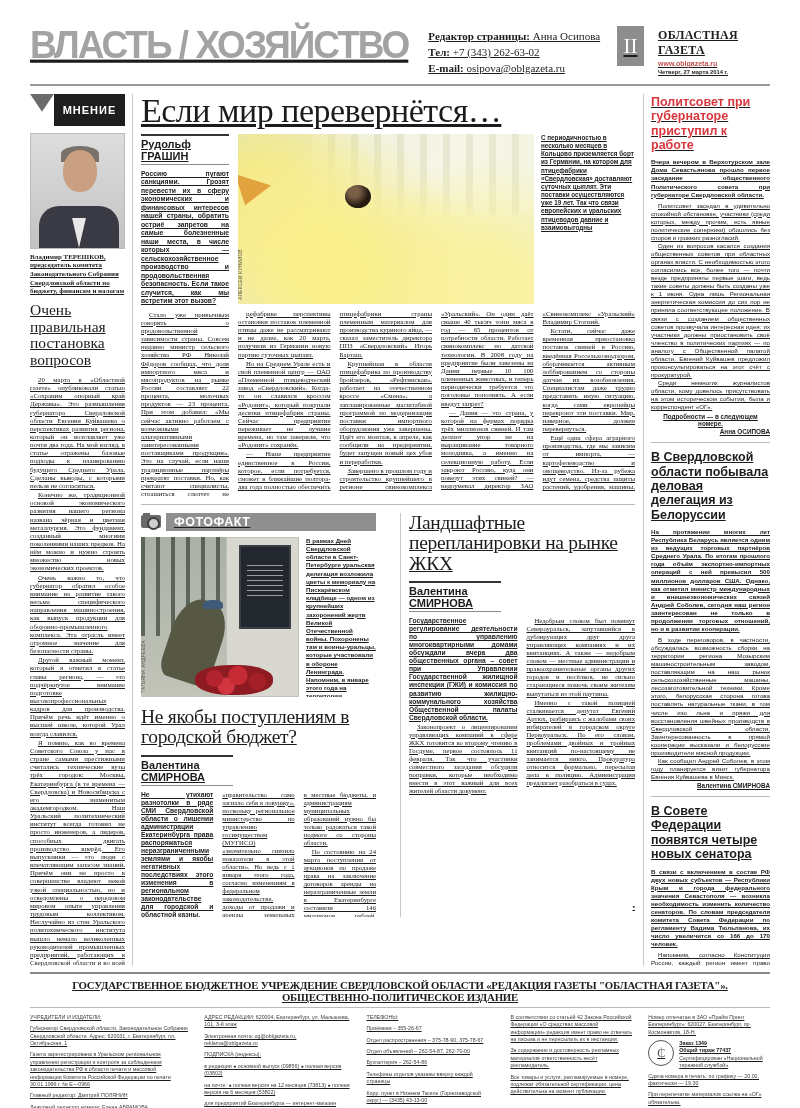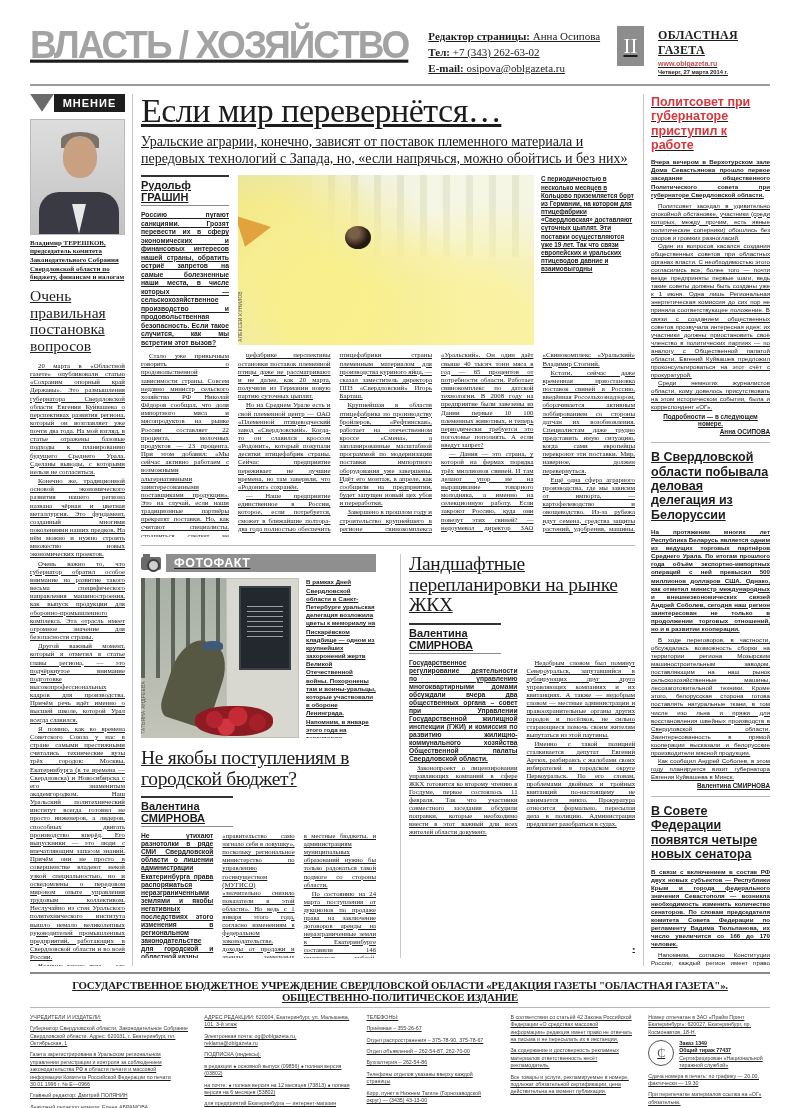--- a/index.html
+++ b/index.html
@@ -21,21 +21,21 @@
   .masthead .mh-date{font-family:"Liberation Sans",sans-serif;font-weight:bold;font-size:5.8px;color:#222;margin-top:2px;}
   .header-rule{border:0;border-top:2px solid #9a9a9a;margin:7px 0 8px;}
 
   
   .content{display:grid;grid-template-columns:102px 1fr 126px;height:872px;overflow:hidden;}
   .left-col{padding-right:7px;overflow:hidden;}
   .center-col{border-left:1px solid #c9c9c9;border-right:1px solid #c9c9c9;padding:0 8px;overflow:hidden;}
   .right-col{padding-left:7px;overflow:hidden;}
 
   
-  .mnenie{display:flex;height:18px;margin-bottom:7px;}
+  .mnenie{display:flex;height:32px;margin-bottom:7px;}
   .mnenie .flag{width:24px;height:18px;background:#6b6b6b;clip-path:polygon(0 0,100% 0,50% 100%);}
   .mnenie .box{flex:1;background:#1e1e1e;color:#fff;font-family:"Liberation Sans",sans-serif;
         font-weight:bold;font-size:11px;display:flex;align-items:center;justify-content:center;letter-spacing:1px;}
   .portrait{height:116px;background:linear-gradient(#dddddd,#c2c2c2);position:relative;border:1px solid #bbb;overflow:hidden;}
   .portrait .head{position:absolute;top:16px;left:32px;width:34px;height:42px;border-radius:48% 48% 46% 46%;background:#c9a081;}
   .portrait .hair{position:absolute;top:12px;left:30px;width:38px;height:16px;border-radius:50% 50% 0 0;background:#7a7268;}
   .portrait .suit{position:absolute;bottom:0;left:8px;width:80px;height:42px;border-radius:20px 20px 0 0;background:#3a3a44;}
   .portrait .shirt{position:absolute;bottom:0;left:41px;width:14px;height:30px;background:#e8e8e8;clip-path:polygon(0 0,100% 0,50% 100%);}
   .op-caption{font-weight:bold;font-size:6.9px;line-height:1.25;margin:4px 0 6px;}
   .op-title{font-size:15.5px;line-height:1.08;font-weight:normal;margin:4px 0 7px;}
@@ -172,21 +172,20 @@
           <p>Другой важный момент, который я отметил в статье главы региона, — это подчёркнутое внимание подготовке высокопрофессиональных кадров для производства. Причём речь идёт именно о высшей школе, которой Урал всегда славился.</p>
           <p>Я помню, как во времена Советского Союза у нас в стране самыми престижными считались технические вузы трёх городов: Москвы, Екатеринбурга (в те времена — Свердловска) и Новосибирска с его знаменитым академгородком. Наш Уральский политехнический институт всегда готовил не просто инженеров, а лидеров, способных двигать производство вперёд. Его выпускники — это люди с впечатляющим запасом знаний. Причём они не просто в совершенстве владеют некой узкой специальностью, но и осведомлены о передовом мировом опыте управления трудовым коллективом. Неслучайно из стен Уральского политехнического института вышло немало великолепных руководителей промышленных предприятий, работающих в Свердловской области и во всей России.</p>
           <p>Наличие такого вуза — это важнейшая отличительная черта Свердловской области. Нам необходимо, несмотря ни на что, сохранить сложившуюся систему подготовки инженерных кадров. Это имеет особое значение именно сейчас, когда на производстве очень нуждаются в молодых специалистах с таким образованием.</p>
         </div>
 
     </aside>
 
     <main class="center-col">
       <article>
         <h1 class="ma-title">Если мир перевернётся…</h1>
-        <p class="ma-sub">Уральские аграрии, конечно, зависят от поставок племенного материала и передовых технологий с Запада, но, «если напрячься, можно обойтись и без них»</p>
         <div class="ma-body">
           <div class="ma-col1">
             <div class="byline">Рудольф ГРАШИН</div>
             <div class="lede">Россию пугают санкциями. Грозят перевести их в сферу экономических и финансовых интересов нашей страны, обратить остриё запретов на самые болезненные наши места, в числе которых — сельскохозяйственное производство и продовольственная безопасность. Если такое случится, как мы встретим этот вызов?</div>
             <div>
                 <p>Стало уже привычным говорить о продовольственной зависимости страны. Совсем недавно министр сельского хозяйства РФ Николай Фёдоров сообщал, что доля импортного мяса и мясопродуктов на рынке России составляет 22 процента, молочных продуктов — 23 процента. При этом добавил: «Мы сейчас активно работаем с возможными альтернативными заинтересованными поставщиками продукции». Это на случай, если наши традиционные партнёры прекратят поставки. Но, как считают специалисты, страшиться следует не ограничения продовольственных поставок, ведь в мире можно найти и других продавцов мяса, масла, сыров. Критично, если будет закрыт доступ к высокотехнологичной аграрной продукции, новейшей технике и технологиям.</p>
               </div>
           </div>
           <div class="ma-right">
             <div class="photo-row">

